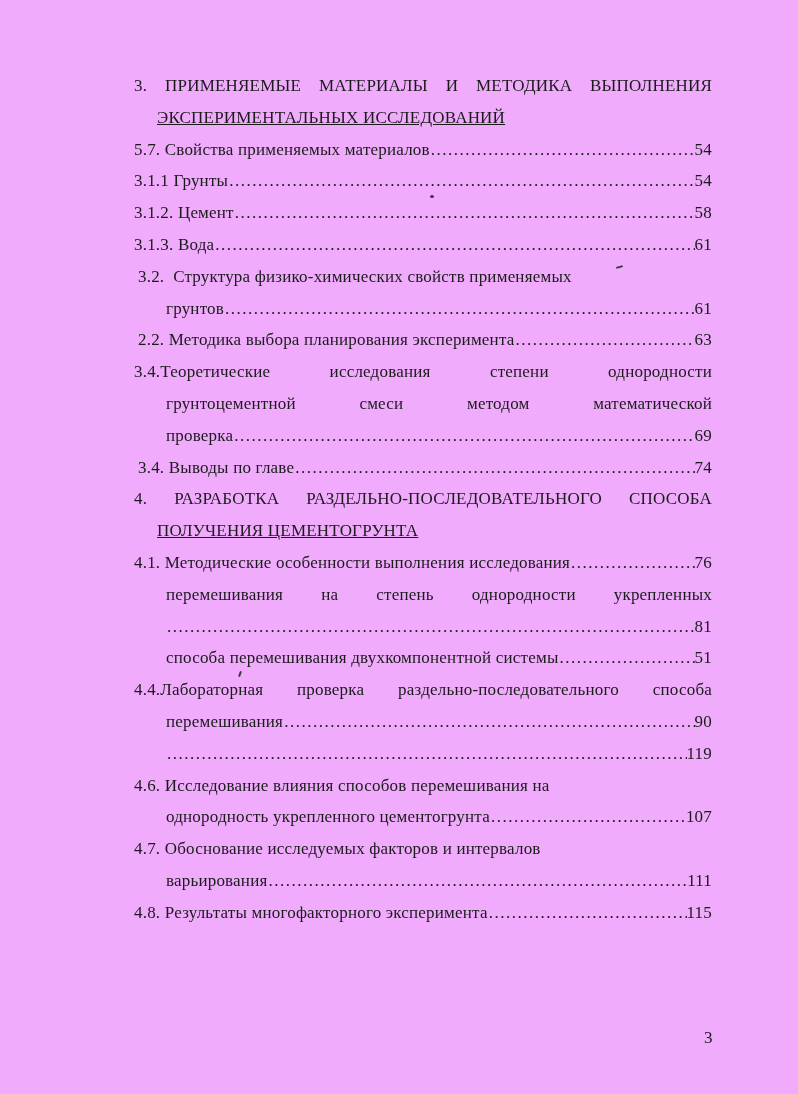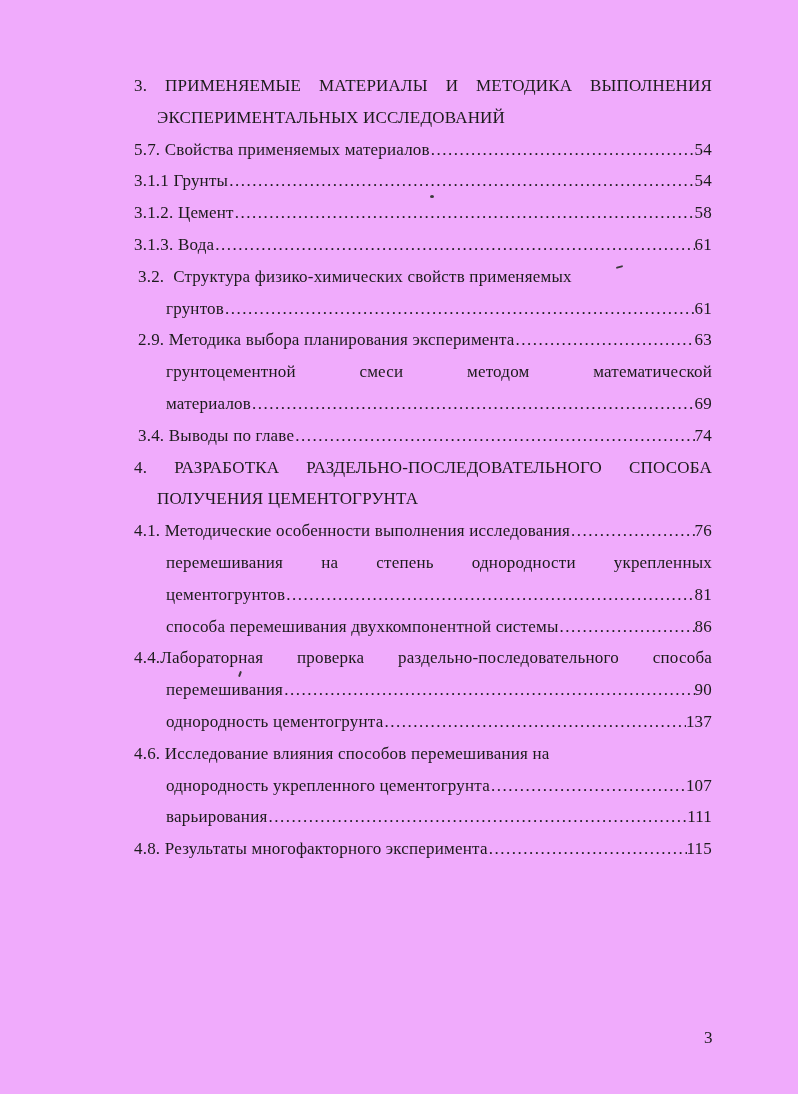--- a/index.html
+++ b/index.html
@@ -35,21 +35,21 @@
   .toc-line.style-justify {
     display: block;
     white-space: pre;
   }
   .toc-line.style-justify {
     white-space: normal;
     text-align: justify;
     text-align-last: justify;
   }
   .indent-small { padding-left: 4px; }
-  .indent-hdr   { padding-left: 23px; }
+  .indent-hdr   { padding-left: 23px; text-decoration: underline; }
   .indent-cont  { padding-left: 32px; }
   .toc-line .t { flex: 0 0 auto; white-space: pre; }
   .toc-line .dots {
     flex: 1 1 auto;
     overflow: hidden;
     white-space: nowrap;
     letter-spacing: 1.5px;
     padding-left: 1px;
   }
   .toc-line .pg { flex: 0 0 auto; font-family: Liberation Serif, serif; }
@@ -95,70 +95,70 @@
         <span class="dots">....................................................................................................................................................................................</span>
         <span class="pg">61</span>
       </div>
       <div class="toc-line style-plain indent-small"><span class="t">3.2.  Структура физико-химических свойств применяемых</span></div>
       <div class="toc-line style-leader indent-cont">
         <span class="t">грунтов</span>
         <span class="dots">....................................................................................................................................................................................</span>
         <span class="pg">61</span>
       </div>
       <div class="toc-line style-leader indent-small">
-        <span class="t">2.9. Методика выбора планирования эксперимента</span>
+        <span class="t">2.2. Методика выбора планирования эксперимента</span>
         <span class="dots">....................................................................................................................................................................................</span>
         <span class="pg">63</span>
       </div>
+      <div class="toc-line style-justify indent-none"><span class="t">3.4.Теоретические исследования степени однородности</span></div>
       <div class="toc-line style-justify indent-cont"><span class="t">грунтоцементной смеси методом математической</span></div>
       <div class="toc-line style-leader indent-cont">
-        <span class="t">материалов</span>
+        <span class="t">проверка</span>
         <span class="dots">....................................................................................................................................................................................</span>
         <span class="pg">69</span>
       </div>
       <div class="toc-line style-leader indent-small">
         <span class="t">3.4. Выводы по главе</span>
         <span class="dots">....................................................................................................................................................................................</span>
         <span class="pg">74</span>
       </div>
       <div class="toc-line style-justify indent-none"><span class="t">4. РАЗРАБОТКА РАЗДЕЛЬНО-ПОСЛЕДОВАТЕЛЬНОГО СПОСОБА</span></div>
       <div class="toc-line style-plain indent-hdr"><span class="t">ПОЛУЧЕНИЯ ЦЕМЕНТОГРУНТА</span></div>
       <div class="toc-line style-leader indent-none">
         <span class="t">4.1. Методические особенности выполнения исследования</span>
         <span class="dots">....................................................................................................................................................................................</span>
         <span class="pg">76</span>
       </div>
       <div class="toc-line style-justify indent-cont"><span class="t">перемешивания на степень однородности укрепленных</span></div>
       <div class="toc-line style-leader indent-cont">
-        <span class="t">цементогрунтов</span>
         <span class="dots">....................................................................................................................................................................................</span>
         <span class="pg">81</span>
       </div>
       <div class="toc-line style-leader indent-cont">
         <span class="t">способа перемешивания двухкомпонентной системы</span>
         <span class="dots">....................................................................................................................................................................................</span>
-        <span class="pg">86</span>
+        <span class="pg">51</span>
       </div>
       <div class="toc-line style-justify indent-none"><span class="t">4.4.Лабораторная проверка раздельно-последовательного способа</span></div>
       <div class="toc-line style-leader indent-cont">
         <span class="t">перемешивания</span>
         <span class="dots">....................................................................................................................................................................................</span>
         <span class="pg">90</span>
       </div>
       <div class="toc-line style-leader indent-cont">
-        <span class="t">однородность цементогрунта</span>
         <span class="dots">....................................................................................................................................................................................</span>
-        <span class="pg">137</span>
+        <span class="pg">119</span>
       </div>
       <div class="toc-line style-plain indent-none"><span class="t">4.6. Исследование влияния способов перемешивания на</span></div>
       <div class="toc-line style-leader indent-cont">
         <span class="t">однородность укрепленного цементогрунта</span>
         <span class="dots">....................................................................................................................................................................................</span>
         <span class="pg">107</span>
       </div>
+      <div class="toc-line style-plain indent-none"><span class="t">4.7. Обоснование исследуемых факторов и интервалов</span></div>
       <div class="toc-line style-leader indent-cont">
         <span class="t">варьирования</span>
         <span class="dots">....................................................................................................................................................................................</span>
         <span class="pg">111</span>
       </div>
       <div class="toc-line style-leader indent-none">
         <span class="t">4.8. Результаты многофакторного эксперимента</span>
         <span class="dots">....................................................................................................................................................................................</span>
         <span class="pg">115</span>
       </div>

